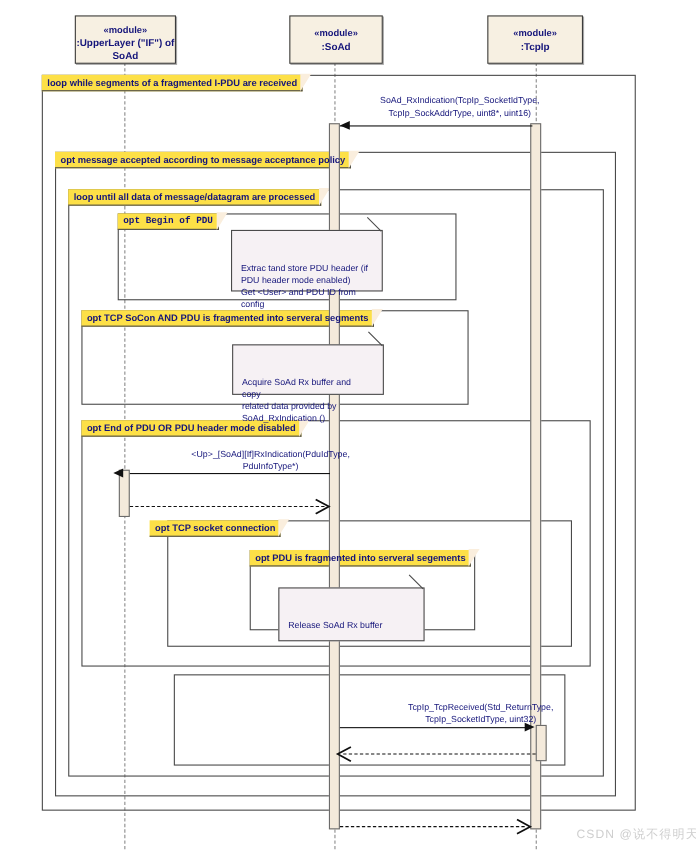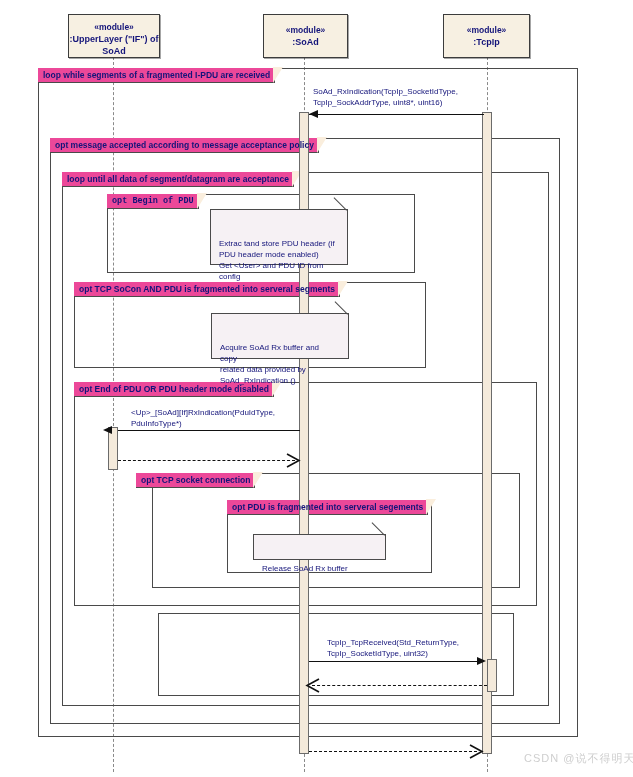--- a/index.html
+++ b/index.html
@@ -60,21 +60,21 @@
   
   .fragment {
     position: absolute;
     box-sizing: border-box;
     border: 1.4px solid #4a4a4a;
     background: transparent;
   }
   .fragment-label {
     position: absolute;
     box-sizing: border-box;
-    background: #ec4899;
+    background: #fde047;
     border-right: 1.4px solid #4a4a4a;
     border-bottom: 1.4px solid #4a4a4a;
     color: #14147a;
     font-size: 8.5px;
     font-weight: bold;
     line-height: 14px;
     height: 15px;
     padding: 0 4px 0 5px;
     white-space: nowrap;
     overflow: visible;
@@ -142,20 +142,21 @@
   }
   .arrowopen svg { display: block; }
 
   .msg-label {
     position: absolute;
     font-size: 8px;
     color: #14147a;
     line-height: 11px;
     white-space: pre-line;
     font-weight: normal;
+    text-align: center;
   }
 
   
   .watermark {
     position: absolute;
     font-size: 11px;
     color: #cfcfcf;
     letter-spacing: 1px;
     white-space: nowrap;
     user-select: none;
@@ -170,21 +171,21 @@
   <div class="lifeline" style="left:304px; top:57px; height:715px;"></div>
   <div class="lifeline" style="left:487px; top:57px; height:715px;"></div>
 
   <div class="fragment" style="left:38px; top:68px; width:540px; height:669px;"></div>
   <div class="fragment-label" style="left:38px; top:68px;"><span class="ltxt">loop while segments of a fragmented I-PDU are received</span></div>
 
   <div class="fragment" style="left:50px; top:138px; width:510px; height:586px;"></div>
   <div class="fragment-label" style="left:50px; top:138px;"><span class="ltxt">opt message accepted according to message acceptance policy</span></div>
 
   <div class="fragment" style="left:62px; top:172px; width:487px; height:534px;"></div>
-  <div class="fragment-label" style="left:62px; top:172px;"><span class="ltxt">loop until all data of segment/datagram are  acceptance</span></div>
+  <div class="fragment-label" style="left:62px; top:172px;"><span class="ltxt">loop until all data of message/datagram are  processed</span></div>
 
   <div class="fragment" style="left:107px; top:194px; width:308px; height:79px;"></div>
   <div class="fragment-label" style="left:107px; top:194px;font-family:Liberation Mono, monospace;"><span class="ltxt">opt Begin of PDU</span></div>
 
   <div class="fragment" style="left:74px; top:282px; width:352px; height:86px;"></div>
   <div class="fragment-label" style="left:74px; top:282px;"><span class="ltxt">opt TCP SoCon AND PDU is fragmented into serveral segments</span></div>
 
   <div class="fragment" style="left:74px; top:382px; width:463px; height:224px;"></div>
   <div class="fragment-label" style="left:74px; top:382px;"><span class="ltxt">opt End of PDU OR PDU header mode disabled</span></div>
 
@@ -209,21 +210,21 @@
   </div>
 
   <div class="note" style="left:210px; top:209px; width:138px; height:56px;">
     <span class="foldedge"></span>
     <span>Extrac tand store PDU header (if
 PDU header mode enabled)
 Get &lt;User&gt; and PDU ID from
 config</span>
   </div>
 
-  <div class="note" style="left:253px; top:534px; width:133px; height:26px;">
+  <div class="note" style="left:253px; top:534px; width:133px; height:49px;">
     <span class="foldedge"></span>
     <span>Release SoAd Rx buffer</span>
   </div>
 
   <div class="msg-label" style="left:313px; top:86px; width:210px;">SoAd_RxIndication(TcpIp_SocketIdType,
 TcpIp_SockAddrType, uint8*, uint16)</div>
   <div class="msg-line" style="left:309px; top:114px; width:175px;"></div>
   <div class="arrowhead left" style="left:309px; top:110px;"></div>
 
   <div class="msg-label" style="left:131px; top:407px; width:230px;">&lt;Up&gt;_[SoAd][If]RxIndication(PduIdType,

